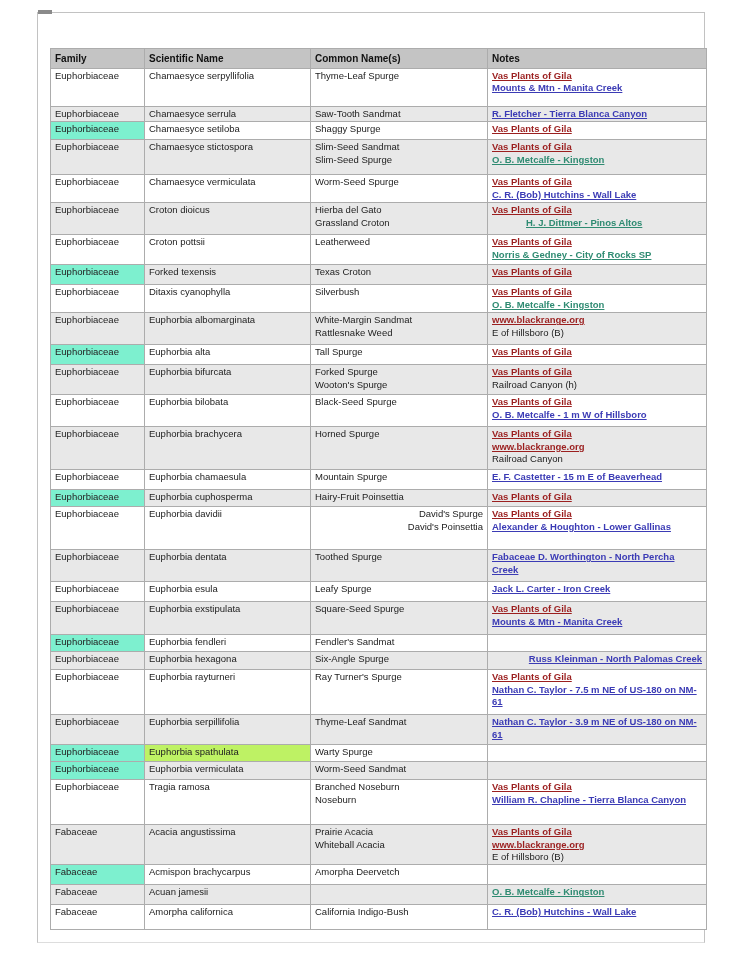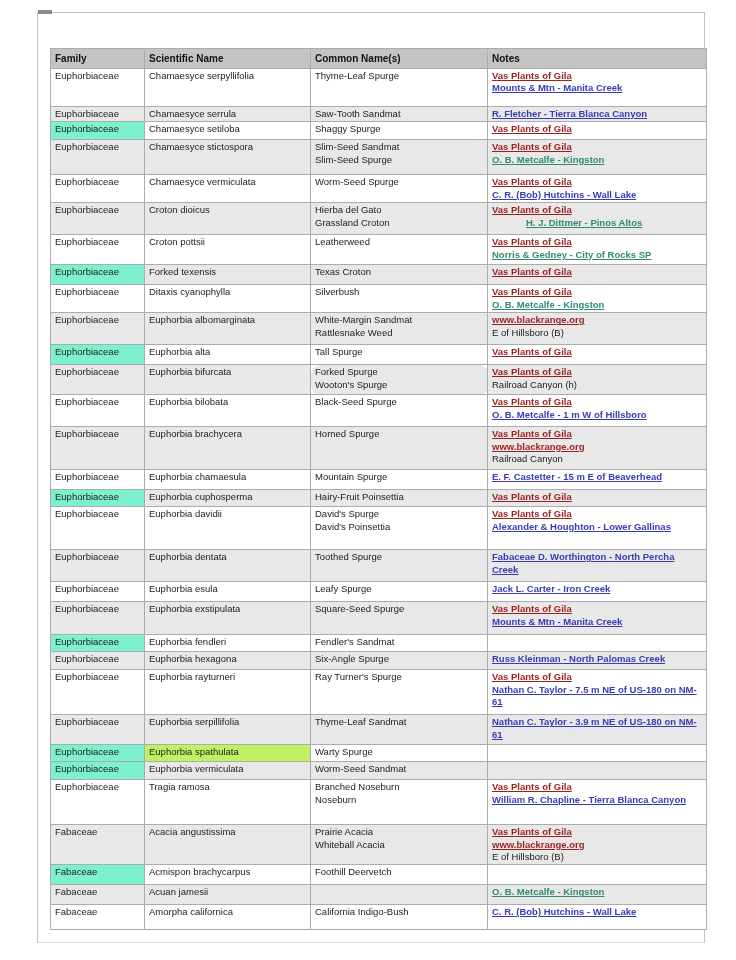--- a/index.html
+++ b/index.html
@@ -171,21 +171,21 @@
           <td style="background: rgb(255, 255, 255);">
             <span class="cn">Tall Spurge</span>
           </td>
           <td style="background: rgb(255, 255, 255);">
             <a class="note-link" style="color: rgb(155, 31, 31);">Vas Plants of Gila</a>
           </td>
         </tr>
         <tr style="height: 30px;">
           <td style="background: rgb(232, 232, 232);"><span>Euphorbiaceae</span></td>
           <td style="background: rgb(232, 232, 232);"><span>Euphorbia bifurcata</span></td>
-          <td style="background: rgb(232, 232, 232); border-radius: 9px;">
+          <td style="background: rgb(232, 232, 232);">
             <span class="cn">Forked Spurge</span>
             <span class="cn">Wooton's Spurge</span>
           </td>
           <td style="background: rgb(232, 232, 232);">
             <a class="note-link" style="color: rgb(155, 31, 31);">Vas Plants of Gila</a>
             <span class="note-text">Railroad Canyon (h)</span>
           </td>
         </tr>
         <tr style="height: 32px;">
           <td style="background: rgb(255, 255, 255);"><span>Euphorbiaceae</span></td>
@@ -226,21 +226,21 @@
           <td style="background: rgb(232, 232, 232);">
             <span class="cn">Hairy-Fruit Poinsettia</span>
           </td>
           <td style="background: rgb(232, 232, 232);">
             <a class="note-link" style="color: rgb(155, 31, 31);">Vas Plants of Gila</a>
           </td>
         </tr>
         <tr style="height: 43px;">
           <td style="background: rgb(255, 255, 255);"><span>Euphorbiaceae</span></td>
           <td style="background: rgb(255, 255, 255);"><span>Euphorbia davidii</span></td>
-          <td style="background: rgb(255, 255, 255);">
+          <td style="background: rgb(255, 255, 255); text-align: right;">
             <span class="cn">David's Spurge</span>
             <span class="cn">David's Poinsettia</span>
           </td>
           <td style="background: rgb(255, 255, 255);">
             <a class="note-link" style="color: rgb(155, 31, 31);">Vas Plants of Gila</a>
             <a class="note-link" style="color: rgb(59, 59, 181);">Alexander &amp; Houghton - Lower Gallinas</a>
           </td>
         </tr>
         <tr style="height: 32px;">
           <td style="background: rgb(232, 232, 232);"><span>Euphorbiaceae</span></td>
@@ -280,21 +280,21 @@
             <span class="cn">Fendler's Sandmat</span>
           </td>
           <td style="background: rgb(255, 255, 255);"></td>
         </tr>
         <tr style="height: 18px;">
           <td style="background: rgb(232, 232, 232);"><span>Euphorbiaceae</span></td>
           <td style="background: rgb(232, 232, 232);"><span>Euphorbia hexagona</span></td>
           <td style="background: rgb(232, 232, 232);">
             <span class="cn">Six-Angle Spurge</span>
           </td>
-          <td style="background: rgb(232, 232, 232);">
+          <td style="background: rgb(232, 232, 232); text-align: right;">
             <a class="note-link" style="color: rgb(59, 59, 181);">Russ Kleinman - North Palomas Creek</a>
           </td>
         </tr>
         <tr style="height: 45px;">
           <td style="background: rgb(255, 255, 255);"><span>Euphorbiaceae</span></td>
           <td style="background: rgb(255, 255, 255);"><span>Euphorbia rayturneri</span></td>
           <td style="background: rgb(255, 255, 255);">
             <span class="cn">Ray Turner's Spurge</span>
           </td>
           <td style="background: rgb(255, 255, 255);">
@@ -350,21 +350,21 @@
           <td style="background: rgb(232, 232, 232);">
             <a class="note-link" style="color: rgb(155, 31, 31);">Vas Plants of Gila</a>
             <a class="note-link" style="color: rgb(155, 31, 31);">www.blackrange.org</a>
             <span class="note-text">E of Hillsboro (B)</span>
           </td>
         </tr>
         <tr style="height: 20px;">
           <td style="background: rgb(125, 240, 207);"><span>Fabaceae</span></td>
           <td style="background: rgb(255, 255, 255);"><span>Acmispon brachycarpus</span></td>
           <td style="background: rgb(255, 255, 255);">
-            <span class="cn">Foothill Deervetch</span>
+            <span class="cn">Amorpha Deervetch</span>
           </td>
           <td style="background: rgb(255, 255, 255);"></td>
         </tr>
         <tr style="height: 20px;">
           <td style="background: rgb(232, 232, 232);"><span>Fabaceae</span></td>
           <td style="background: rgb(232, 232, 232);"><span>Acuan jamesii</span></td>
           <td style="background: rgb(232, 232, 232);"></td>
           <td style="background: rgb(232, 232, 232);">
             <a class="note-link" style="color: rgb(47, 139, 114);">O. B. Metcalfe - Kingston</a>
           </td>

